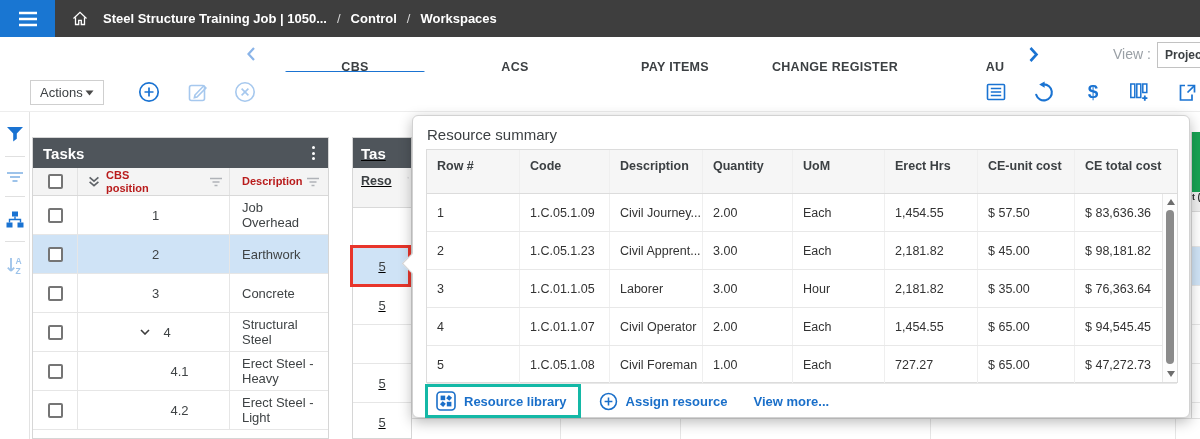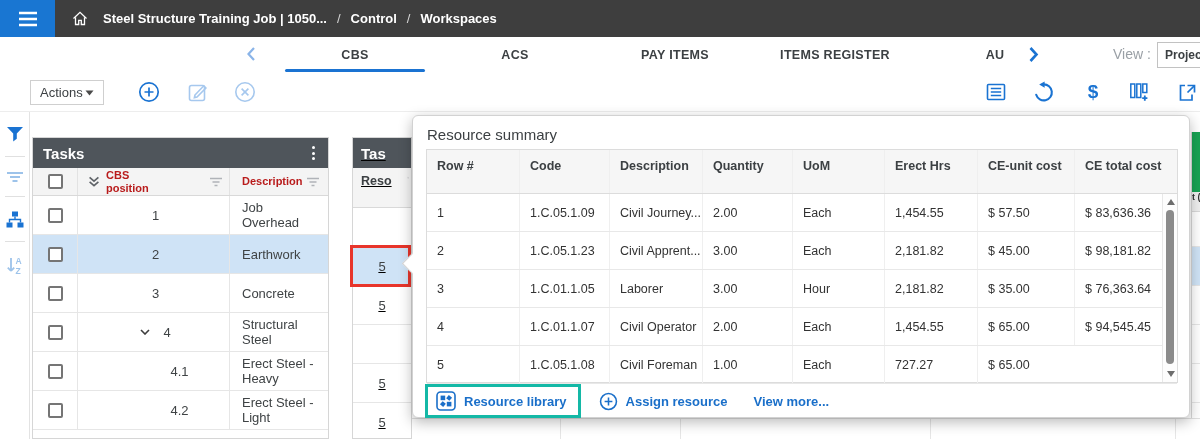--- a/index.html
+++ b/index.html
@@ -11,21 +11,21 @@
   .menu-btn { width:55px; height:37px; background:#1976d2; display:flex; align-items:center; justify-content:center; cursor:pointer; }
   .home-btn { margin-left:17px; display:flex; align-items:center; cursor:pointer; }
   .breadcrumb { margin-left:15px; display:flex; align-items:center; gap:10px; color:#fff; font-size:13px; font-weight:600; }
   .breadcrumb .sep { color:#d6d6d6; font-weight:400; }
 
   
   .tabbar { position:absolute; top:37px; left:0; width:1200px; height:35px; background:#fff; }
   .chev { position:absolute; top:9px; cursor:pointer; }
   .chev-left { left:246px; }
   .chev-right { left:1028px; }
-  .tabs { position:absolute; left:275px; top:0; width:800px; height:35px; display:flex; }
+  .tabs { position:absolute; left:275px; top:12px; width:800px; height:35px; display:flex;align-items:center; }
   .tab { flex:1; display:flex; align-items:center; justify-content:center; font-size:12.5px; font-weight:700; color:#3c4043; letter-spacing:.3px; position:relative; cursor:pointer; white-space:nowrap; overflow:hidden; }
   .tab.active::after { content:""; position:absolute; bottom:0; left:10px; right:10px; height:3px; background:#1a73d2; border-radius:2px; }
   .view-label { position:absolute; left:1113px; top:9px; font-size:14px; color:#9aa0a6; }
   .view-select { position:absolute; left:1157px; top:5px; width:55px; height:26px; border:1px solid #c2c2c2; background:#fff; display:flex; align-items:center; padding-left:7px; font-size:12px; font-weight:700; color:#3c4043; white-space:nowrap; overflow:hidden; cursor:pointer; }
 
   
   .toolbar { position:absolute; top:72px; left:0; width:1200px; height:40px; background:#fff; border-bottom:1px solid #ededed; }
   .actions-btn { position:absolute; left:30px; top:8px; width:74px; height:25px; border:1px solid #cfcfcf; background:#fff; display:flex; align-items:center; justify-content:space-between; padding:11px 9px; font-size:13px; color:#3c4043; cursor:pointer; }
   .tb-icon { position:absolute; top:9px; width:22px; height:22px; display:flex; align-items:center; justify-content:center; cursor:pointer; }
   .dollar { font-size:19px; font-weight:700; color:#1a73d2; line-height:20px; }
@@ -136,21 +136,21 @@
       <div class="tab active">
           <span>CBS</span>
         </div>
       <div class="tab">
           <span>ACS</span>
         </div>
       <div class="tab">
           <span>PAY ITEMS</span>
         </div>
       <div class="tab">
-          <span>ITEMS REGISTER</span>
+          <span>CHANGE REGISTER</span>
         </div>
       <div class="tab">
           <span>AU</span>
         </div>
     </div>
     <span class="chev chev-right">
       <svg width="11" height="17" viewBox="0 0 11 17" fill="none">
           <path d="M2.5 2 L8.5 8.5 L2.5 15" stroke="#1a73d2" stroke-width="2.6"></path>
         </svg>
     </span>
@@ -425,20 +425,21 @@
         <span class="ptc">$ 94,545.45</span>
       </div>
       <div class="pt-row pt-data">
         <span class="ptc">5</span>
         <span class="ptc">1.C.05.1.08</span>
         <span class="ptc">Civil Foreman</span>
         <span class="ptc">1.00</span>
         <span class="ptc">Each</span>
         <span class="ptc">727.27</span>
         <span class="ptc">$ 65.00</span>
+        <span class="ptc">$ 47,272.73</span>
       </div>
       <div class="pscroll">
         <span class="ps-up"></span>
         <span class="ps-thumb"></span>
         <span class="ps-down"></span>
       </div>
     </div>
 
     <div class="popup-footer">
       <div class="lib-wrap">

